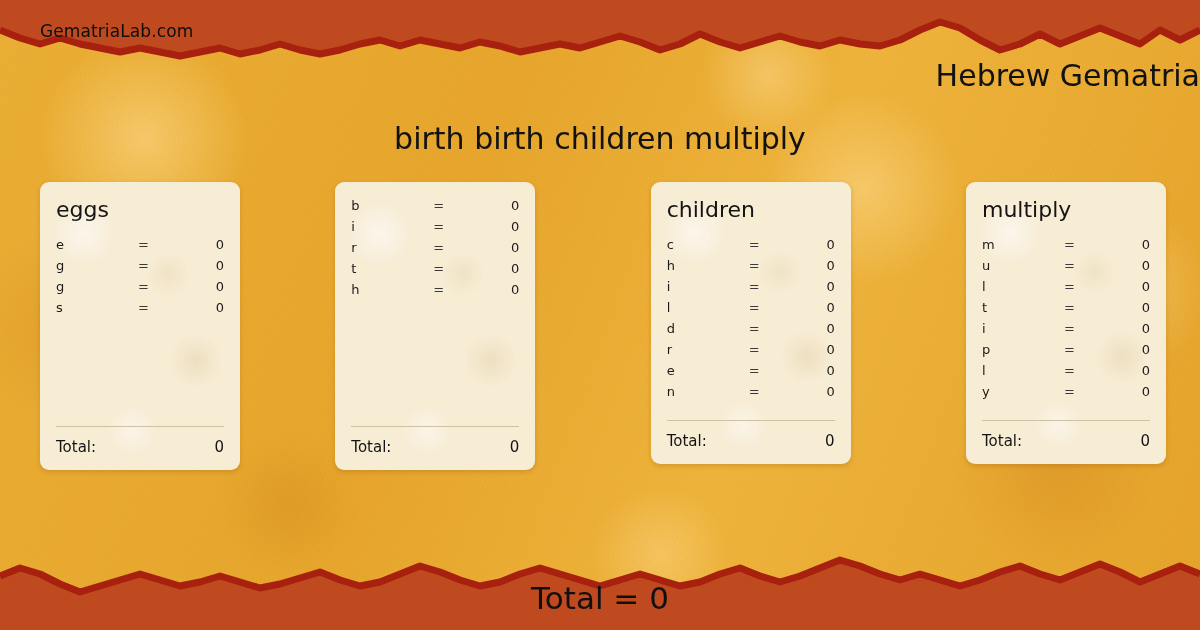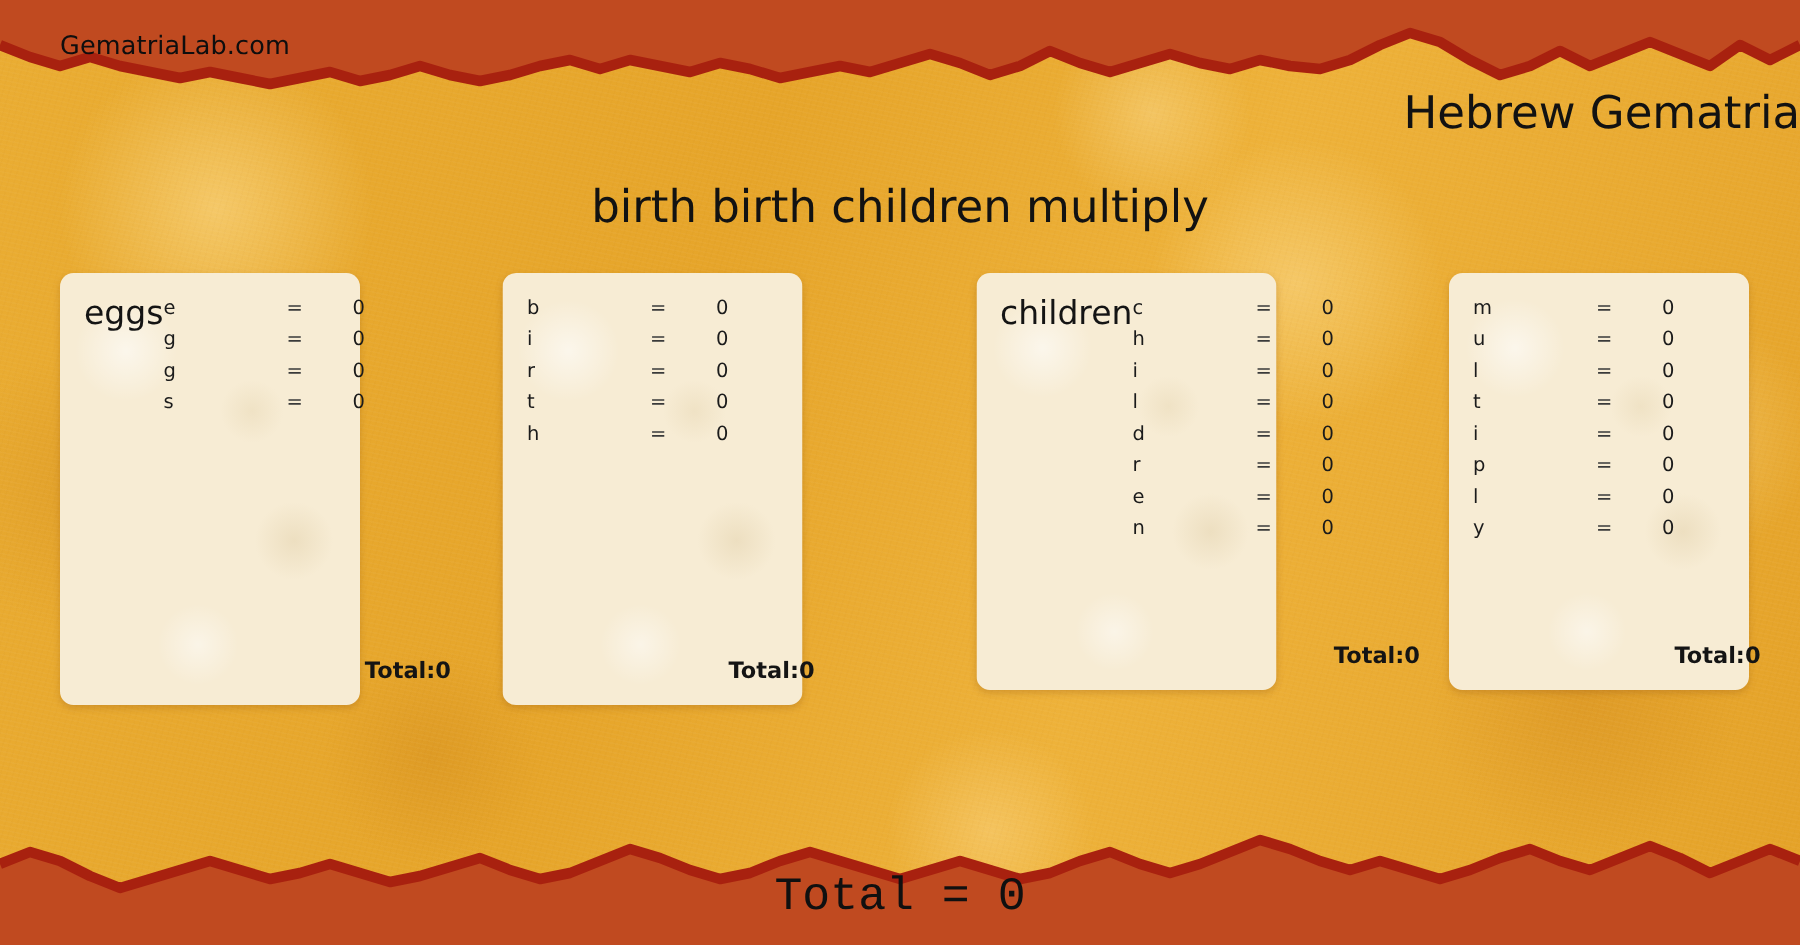--- a/index.html
+++ b/index.html
@@ -108,21 +108,21 @@
     background: #f7ecd4;
     background-image:
       radial-gradient(circle at 22% 18%, rgba(255,255,255,0.55) 0%, rgba(255,255,255,0) 12%),
       radial-gradient(circle at 78% 62%, rgba(222,203,163,0.40) 0%, rgba(222,203,163,0) 11%),
       radial-gradient(circle at 46% 86%, rgba(255,255,255,0.45) 0%, rgba(255,255,255,0) 10%),
       radial-gradient(circle at 64% 32%, rgba(226,208,169,0.35) 0%, rgba(226,208,169,0) 9%);
     border-radius: 9px;
     padding: 16px 16px 14px 16px;
     box-shadow: 0 2px 5px rgba(120,60,10,0.22);
     display: flex;
-    flex-direction: row;
+    flex-direction: column;
   }
   .card-title {
     font-size: 22px;
     color: #141414;
     margin-bottom: 15px;
     line-height: 1.1;
   }
   .rows { display: block; }
   .row {
     display: flex;
@@ -141,40 +141,38 @@
     height: 1px;
     background: #cfc1a4;
     margin: 9px 0 0 0;
   }
   .total-row {
     display: flex;
     align-items: flex-end;
     margin-top: 11px;
     font-size: 15px;
     color: #141414;
-    font-weight: bold;
   }
   .total-row .total-label { flex: 1; }
   .total-row .total-val   { text-align: right; }
 
   
   .card.h-tall  { min-height: 288px; }
   .card.h-short { min-height: 278px; margin-left: 20px; }
 
   
   .grand-total {
     position: absolute;
     left: 0;
     bottom: 14px;
     width: 1200px;
     text-align: center;
     font-size: 31px;
     color: #101010;
     z-index: 6;
-    font-family: Liberation Mono, monospace;
   }
 </style>
 </head>
 <body>
 
 <div id="page">
 
   <div class="gold-texture"></div>
   <div class="gold-grain"></div>
 
@@ -349,20 +347,21 @@
       </div>
       <div class="spacer"></div>
       <div class="divider"></div>
       <div class="total-row">
         <span class="total-label">Total:</span>
         <span class="total-val">0</span>
       </div>
     </div>
 
     <div class="card h-short">
+      <div class="card-title">multiply</div>
       <div class="rows">
         <div class="row">
           <span class="letter">m</span>
           <span class="eq">=</span>
           <span class="val">0</span>
         </div>
         <div class="row">
           <span class="letter">u</span>
           <span class="eq">=</span>
           <span class="val">0</span>

